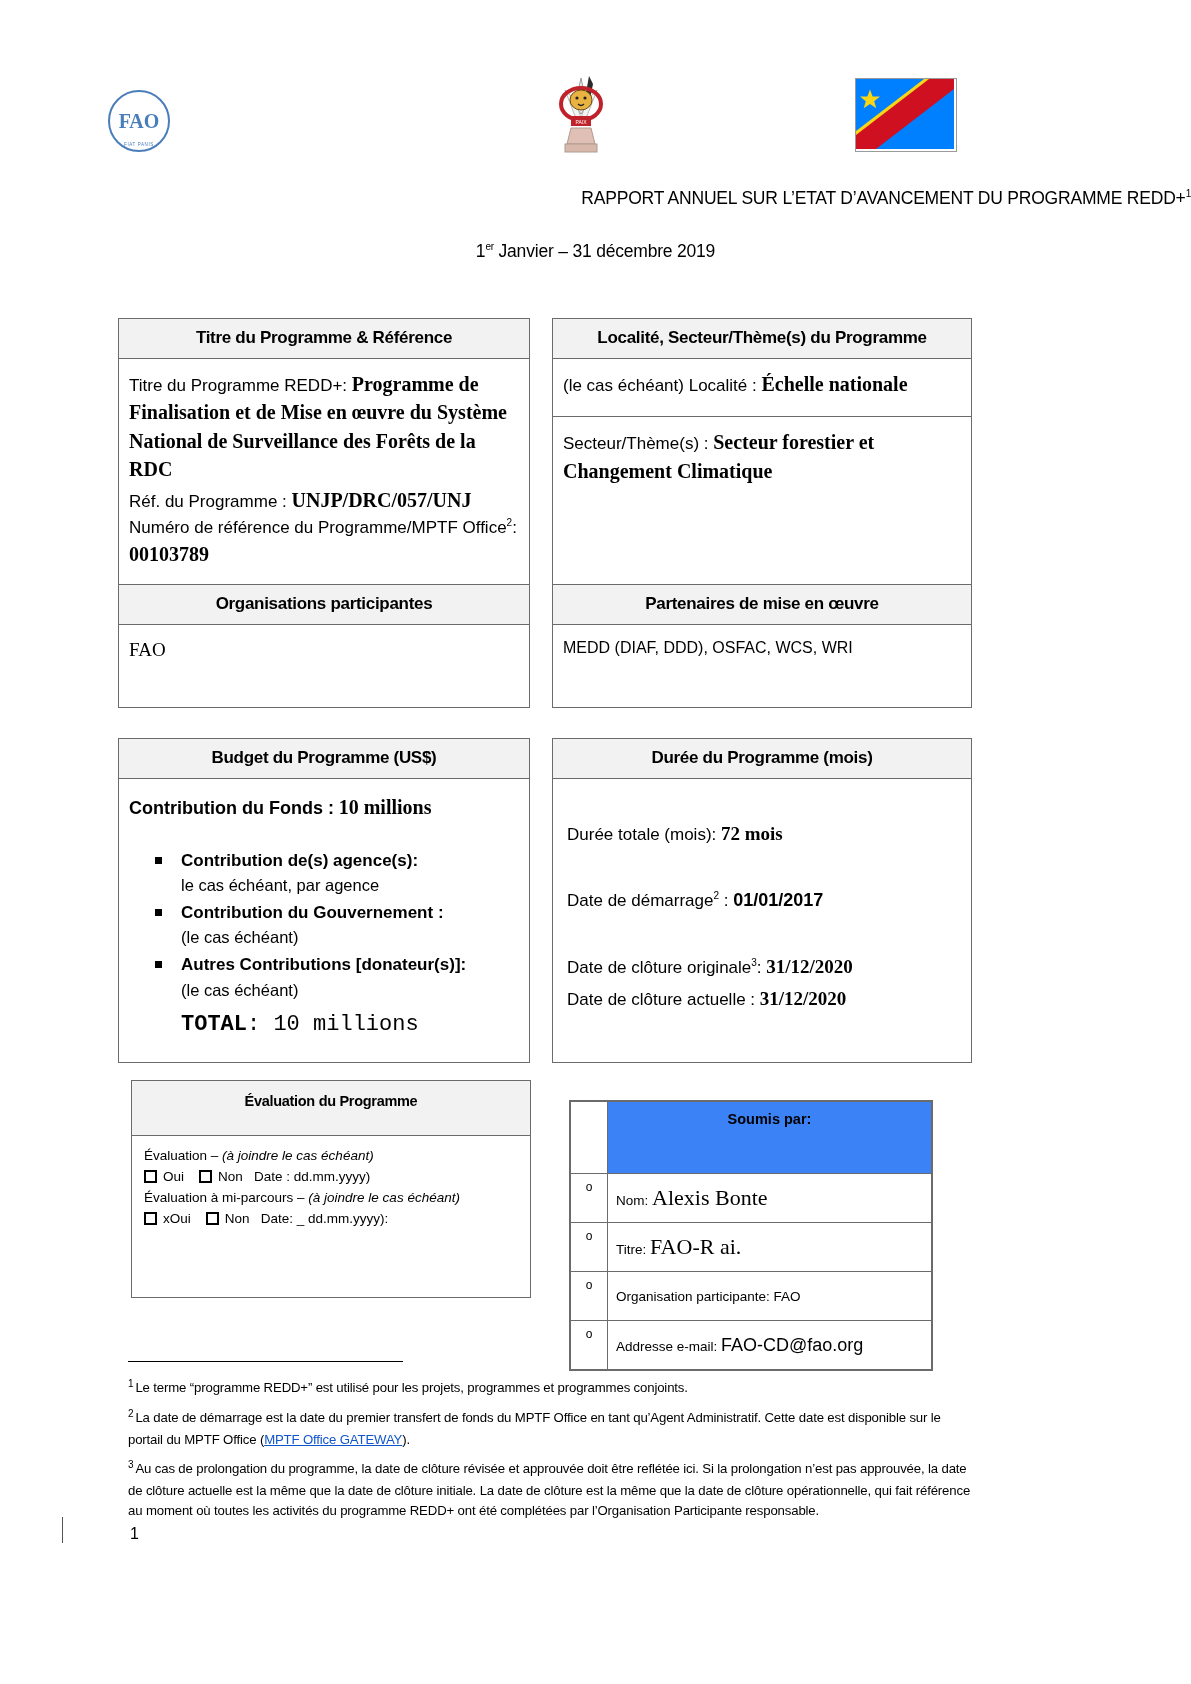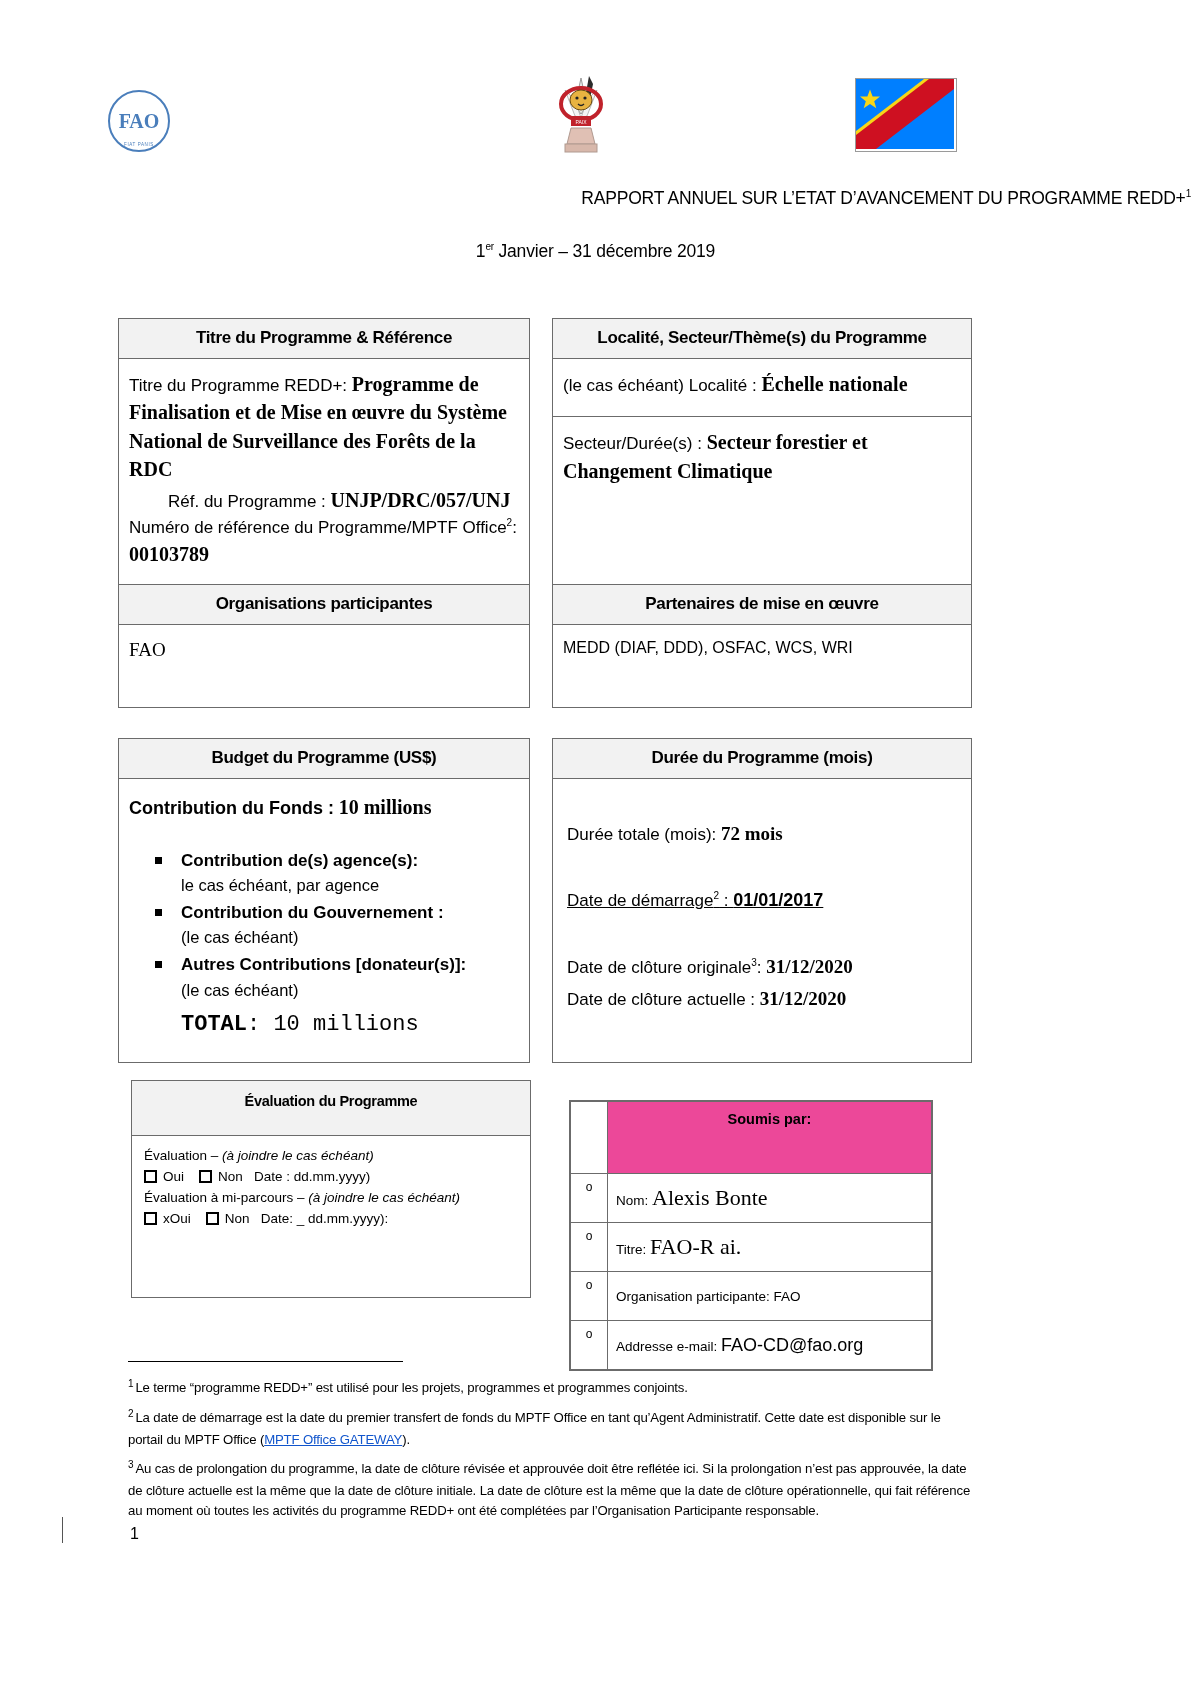--- a/index.html
+++ b/index.html
@@ -189,21 +189,21 @@
     box-sizing: border-box;
   }
   .soumis table { border-collapse: collapse; width: 100%; }
   .soumis td {
     border: 1.1px solid #6b6b6b;
     padding: 0;
     vertical-align: middle;
   }
   .soumis .c1 { width: 36px; text-align: center; font-size: 12px; vertical-align: top; padding-top: 6px;}
   .soumis .hdrcell {
-    background: #ec4899;
+    background: #3b82f6;
     text-align: center;
     font-weight: bold;
     font-size: 14.5px;
     height: 48px;
     padding-bottom: 14px;
     vertical-align: top;
     padding-top: 9px;
   }
   .soumis .cell { padding: 5px 8px; font-size: 13.5px; height: 38px;}
   .soumis .big { font-family: "Liberation Serif", serif; font-size: 22px; }
@@ -295,39 +295,39 @@
     <span>1</span><sup class="fn">er</sup><span> Janvier – 31 décembre  2019</span>
   </div>
 
   <div class="tbl" style="left:118px; top:248px; width:412px; height:284px;">
     <div class="hdr">Titre du Programme &amp; Référence</div>
     <div class="body" style="padding-top:11px;">
       <div>
         <span>Titre du Programme REDD+:</span>
         <span class="serif-b">Programme de Finalisation et de Mise en œuvre du Système National de Surveillance des Forêts de la RDC</span>
       </div>
-      <div style="margin-top:2px;margin-left:39px;">
+      <div style="margin-top:2px;">
         <span>Réf. du Programme :</span>
         <span class="serif-b">UNJP/DRC/057/UNJ</span>
       </div>
       <div style="margin-top:2px;">
         <span>Numéro de référence du Programme/MPTF Office</span><sup class="fn">2</sup><span>:</span>
         <span class="serif-b">00103789</span>
       </div>
     </div>
   </div>
 
   <div class="tbl" style="left:552px; top:248px; width:420px; height:272px;">
     <div class="hdr">Localité, Secteur/Thème(s) du Programme</div>
     <div class="body" style="padding-top:11px; padding-bottom:18px;">
       <span>(le cas échéant) Localité :</span>
       <span class="serif-b">Échelle nationale</span>
     </div>
     <div class="body sep" style="padding-top:11px;">
-      <span>Secteur/Durée(s) :</span>
+      <span>Secteur/Thème(s) :</span>
       <span class="serif-b">Secteur forestier et Changement Climatique</span>
     </div>
   </div>
 
   <div class="tbl" style="left:118px; top:514px; width:412px; height:124px;">
     <div class="hdr">Organisations participantes</div>
     <div class="body" style="padding-top:12px;">
       <span class="serif-n">FAO</span>
     </div>
   </div>
@@ -366,21 +366,21 @@
     </div>
   </div>
 
   <div class="tbl" style="left:552px; top:668px; width:420px; height:325px;">
     <div class="hdr">Durée du Programme (mois)</div>
     <div class="body" style="padding-top:42px; padding-left:14px;">
       <div>
         <span>Durée totale (mois):</span>
         <span class="serif-b" style="font-size:19px;">72 mois</span>
       </div>
-      <div style="margin-top:40px;text-decoration:underline;">
+      <div style="margin-top:40px;">
         <span>Date de démarrage</span><sup class="fn">2</sup><span> : </span><span class="sans-b" style="font-size:18px;">01/01/2017</span>
       </div>
       <div style="margin-top:40px;">
         <span>Date de clôture originale</span><sup class="fn">3</sup><span>: </span><span class="serif-b" style="font-size:19px;">31/12/2020</span>
       </div>
       <div style="margin-top:6px;">
         <span>Date de clôture actuelle</span><span> : </span><span class="serif-b" style="font-size:19px;">31/12/2020</span>
       </div>
     </div>
   </div>

